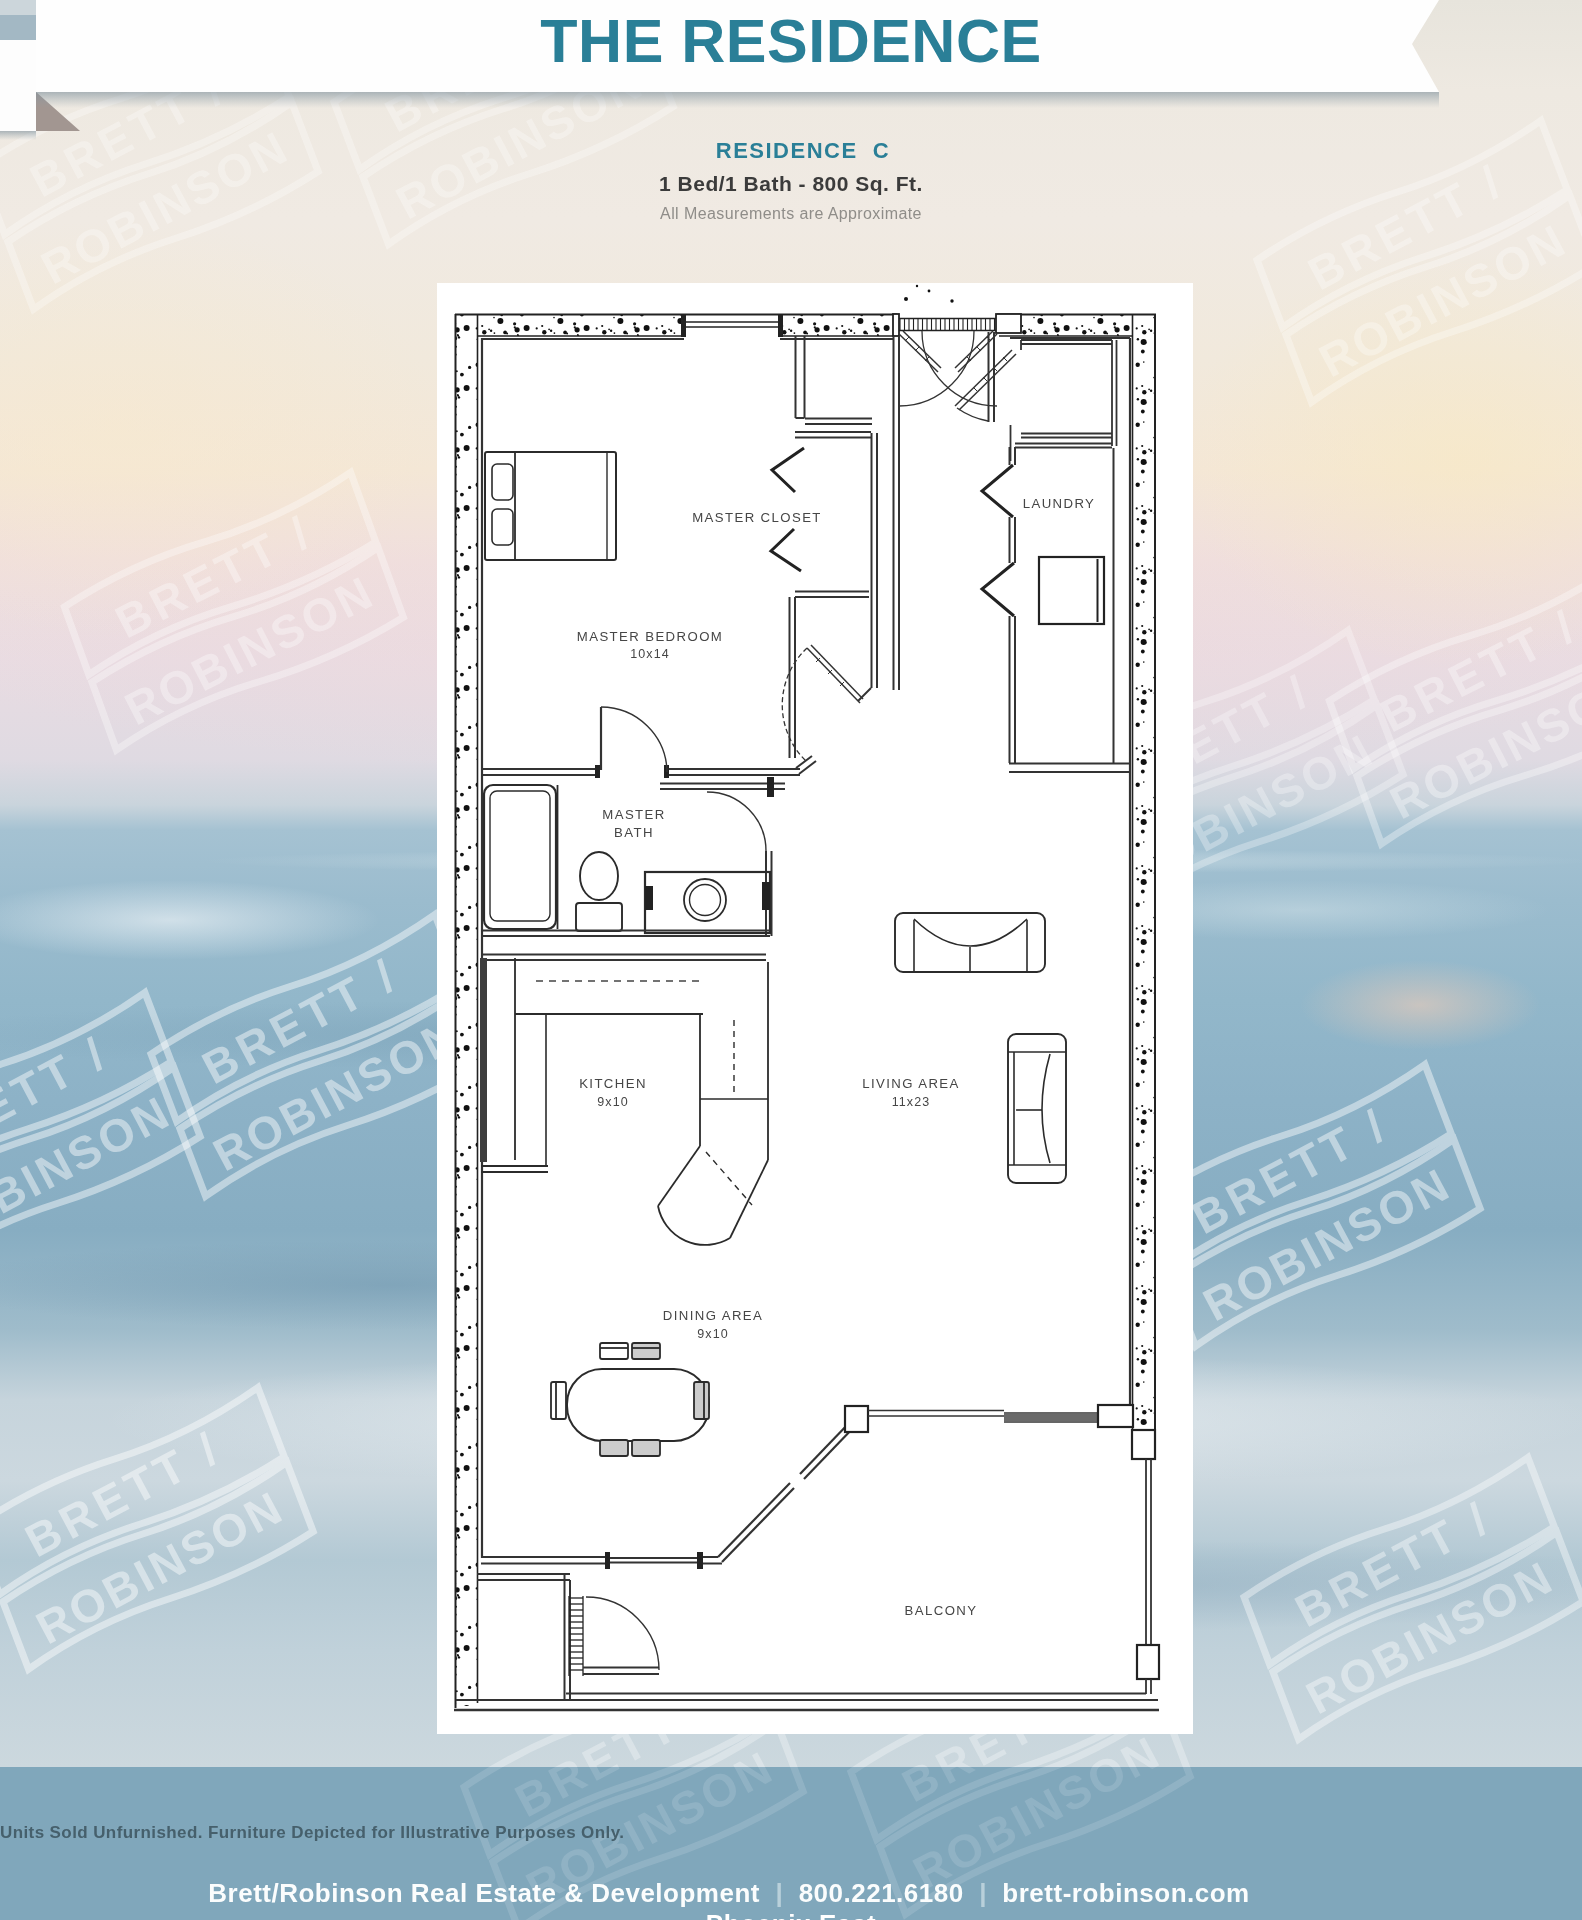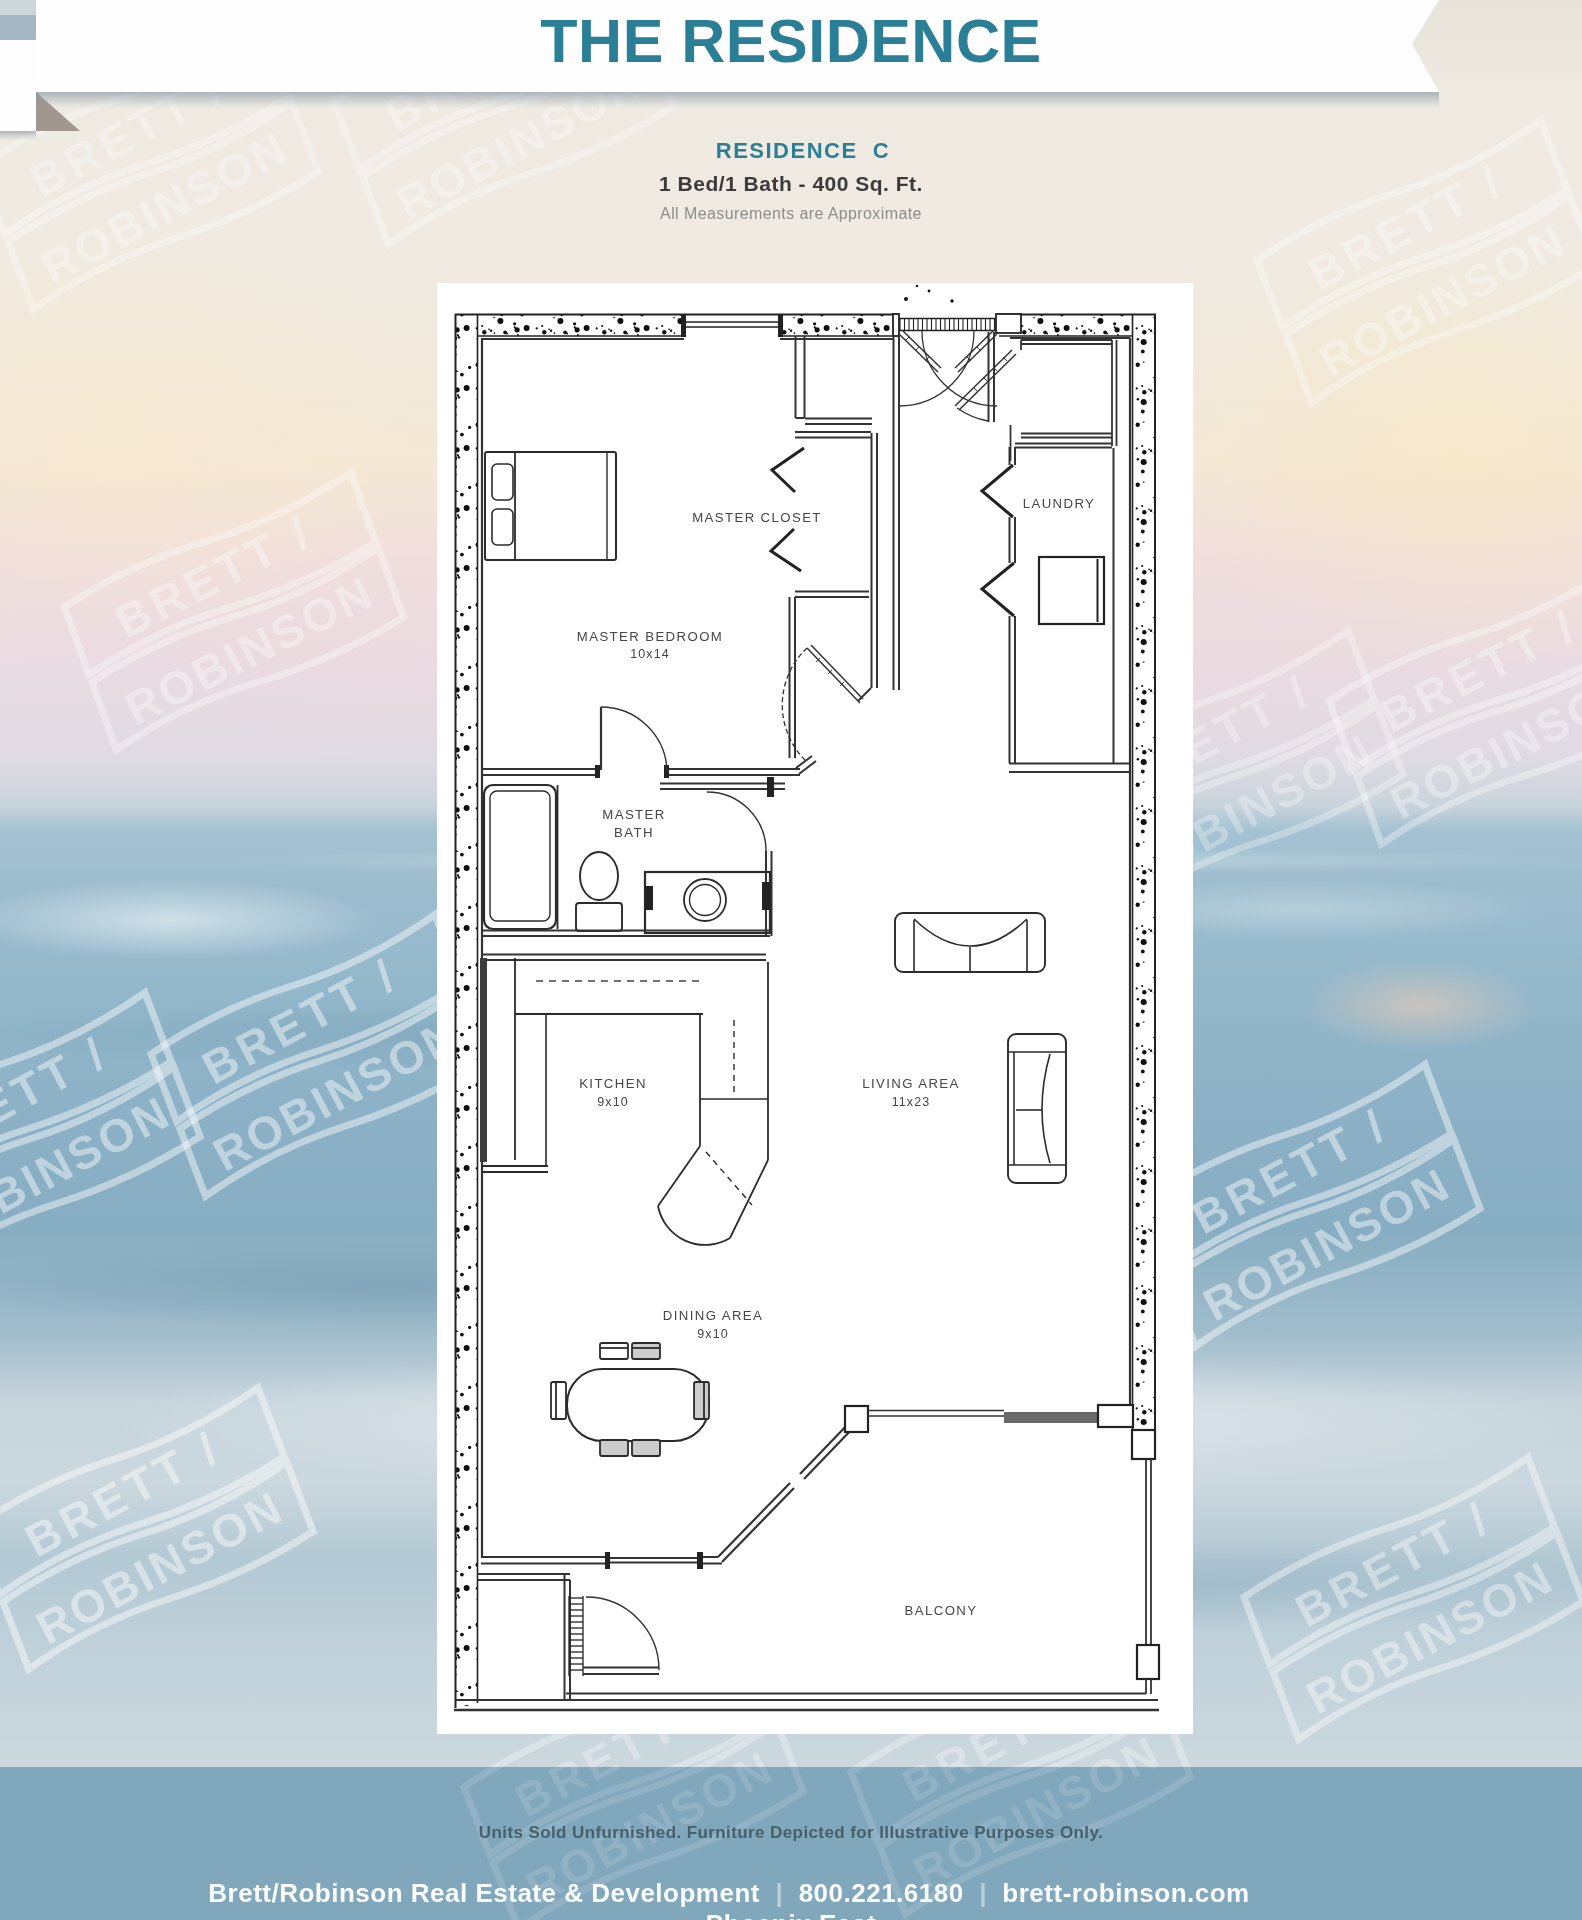--- a/index.html
+++ b/index.html
@@ -97,21 +97,21 @@
     </linearGradient>
   </defs>
 
   <polygon points="36,0 1439,0 1412,44 1439,92 36,92" fill="#fefefe"></polygon>
 
   <text x="791" y="62" text-anchor="middle" font-size="61" font-weight="bold" letter-spacing="0.5" fill="#2a7f97">THE RESIDENCE</text>
 </svg>
 
 <div class="abs" style="left:0;top:138px;width:1582px;text-align:center;font-size:22px;font-weight:bold;letter-spacing:1.5px;color:#2a7f97;padding-left:12px;">RESIDENCE&nbsp;&nbsp;C</div>
 
-<div class="abs" style="left:0;top:172px;width:1582px;text-align:center;font-size:21px;font-weight:bold;letter-spacing:0.5px;color:#3b3b3b;">1 Bed/1 Bath - 400 Sq. Ft.</div>
+<div class="abs" style="left:0;top:172px;width:1582px;text-align:center;font-size:21px;font-weight:bold;letter-spacing:0.5px;color:#3b3b3b;">1 Bed/1 Bath - 800 Sq. Ft.</div>
 
 <div class="abs" style="left:0;top:205px;width:1582px;text-align:center;font-size:16px;letter-spacing:0.4px;color:#8f8d89;">All Measurements are Approximate</div>
 
 <svg id="plan" class="abs" style="left:0;top:0" width="1582" height="1920" viewBox="0 0 1582 1920">
 
   <rect x="437" y="283" width="756" height="1451" fill="#ffffff"></rect>
   <defs>
     <pattern id="sp" width="60" height="60" patternUnits="userSpaceOnUse">
         <circle cx="19.4" cy="9.1" r="0.9" fill="#111"></circle>
         <circle cx="4.3" cy="32.2" r="2.2" fill="#111"></circle>
@@ -583,17 +583,17 @@
 </svg>
 
 <div class="abs" style="left:0;top:1767px;width:1582px;height:153px;background:rgba(122,162,184,0.93);"></div>
 
 <svg class="abs" style="left:0;top:1767px" width="1582" height="153" viewBox="0 1767 1582 153">
   <use href="#wm" transform="translate(1032,1790) rotate(-24)" opacity="0.12"></use>
   <use href="#wm" transform="translate(645,1805) rotate(-24)" opacity="0.12"></use>
   <use href="#wm" transform="translate(1425,1615) rotate(-24)" opacity="0.12"></use>
 </svg>
 
-<div class="abs" style="left:0;top:1823px;width:1582px;text-align:center;font-size:17px;font-weight:bold;letter-spacing:0.4px;color:#46606c;">Units Sold Unfurnished. Furniture Depicted for Illustrative Purposes Only.</div>
+<div class="abs" style="left:0;top:1823px;width:1582px;font-size:17px;font-weight:bold;letter-spacing:0.4px;color:#46606c;">Units Sold Unfurnished. Furniture Depicted for Illustrative Purposes Only.</div>
 
 <div class="abs" style="left:0;top:1878px;width:1458px;text-align:center;font-size:26px;font-weight:bold;letter-spacing:0.5px;color:#fbfdfd;">Brett/Robinson Real Estate &amp; Development&nbsp;&nbsp;<span style="color:#b9d0da;">|</span>&nbsp;&nbsp;800.221.6180&nbsp;&nbsp;<span style="color:#b9d0da;">|</span>&nbsp;&nbsp;brett-robinson.com</div>
 
 <div class="abs" style="left:0;top:1911px;width:1582px;text-align:center;font-size:26px;line-height:1;font-weight:bold;letter-spacing:0.6px;color:#ffffff;">Phoenix East</div>
 
 </body></html>

